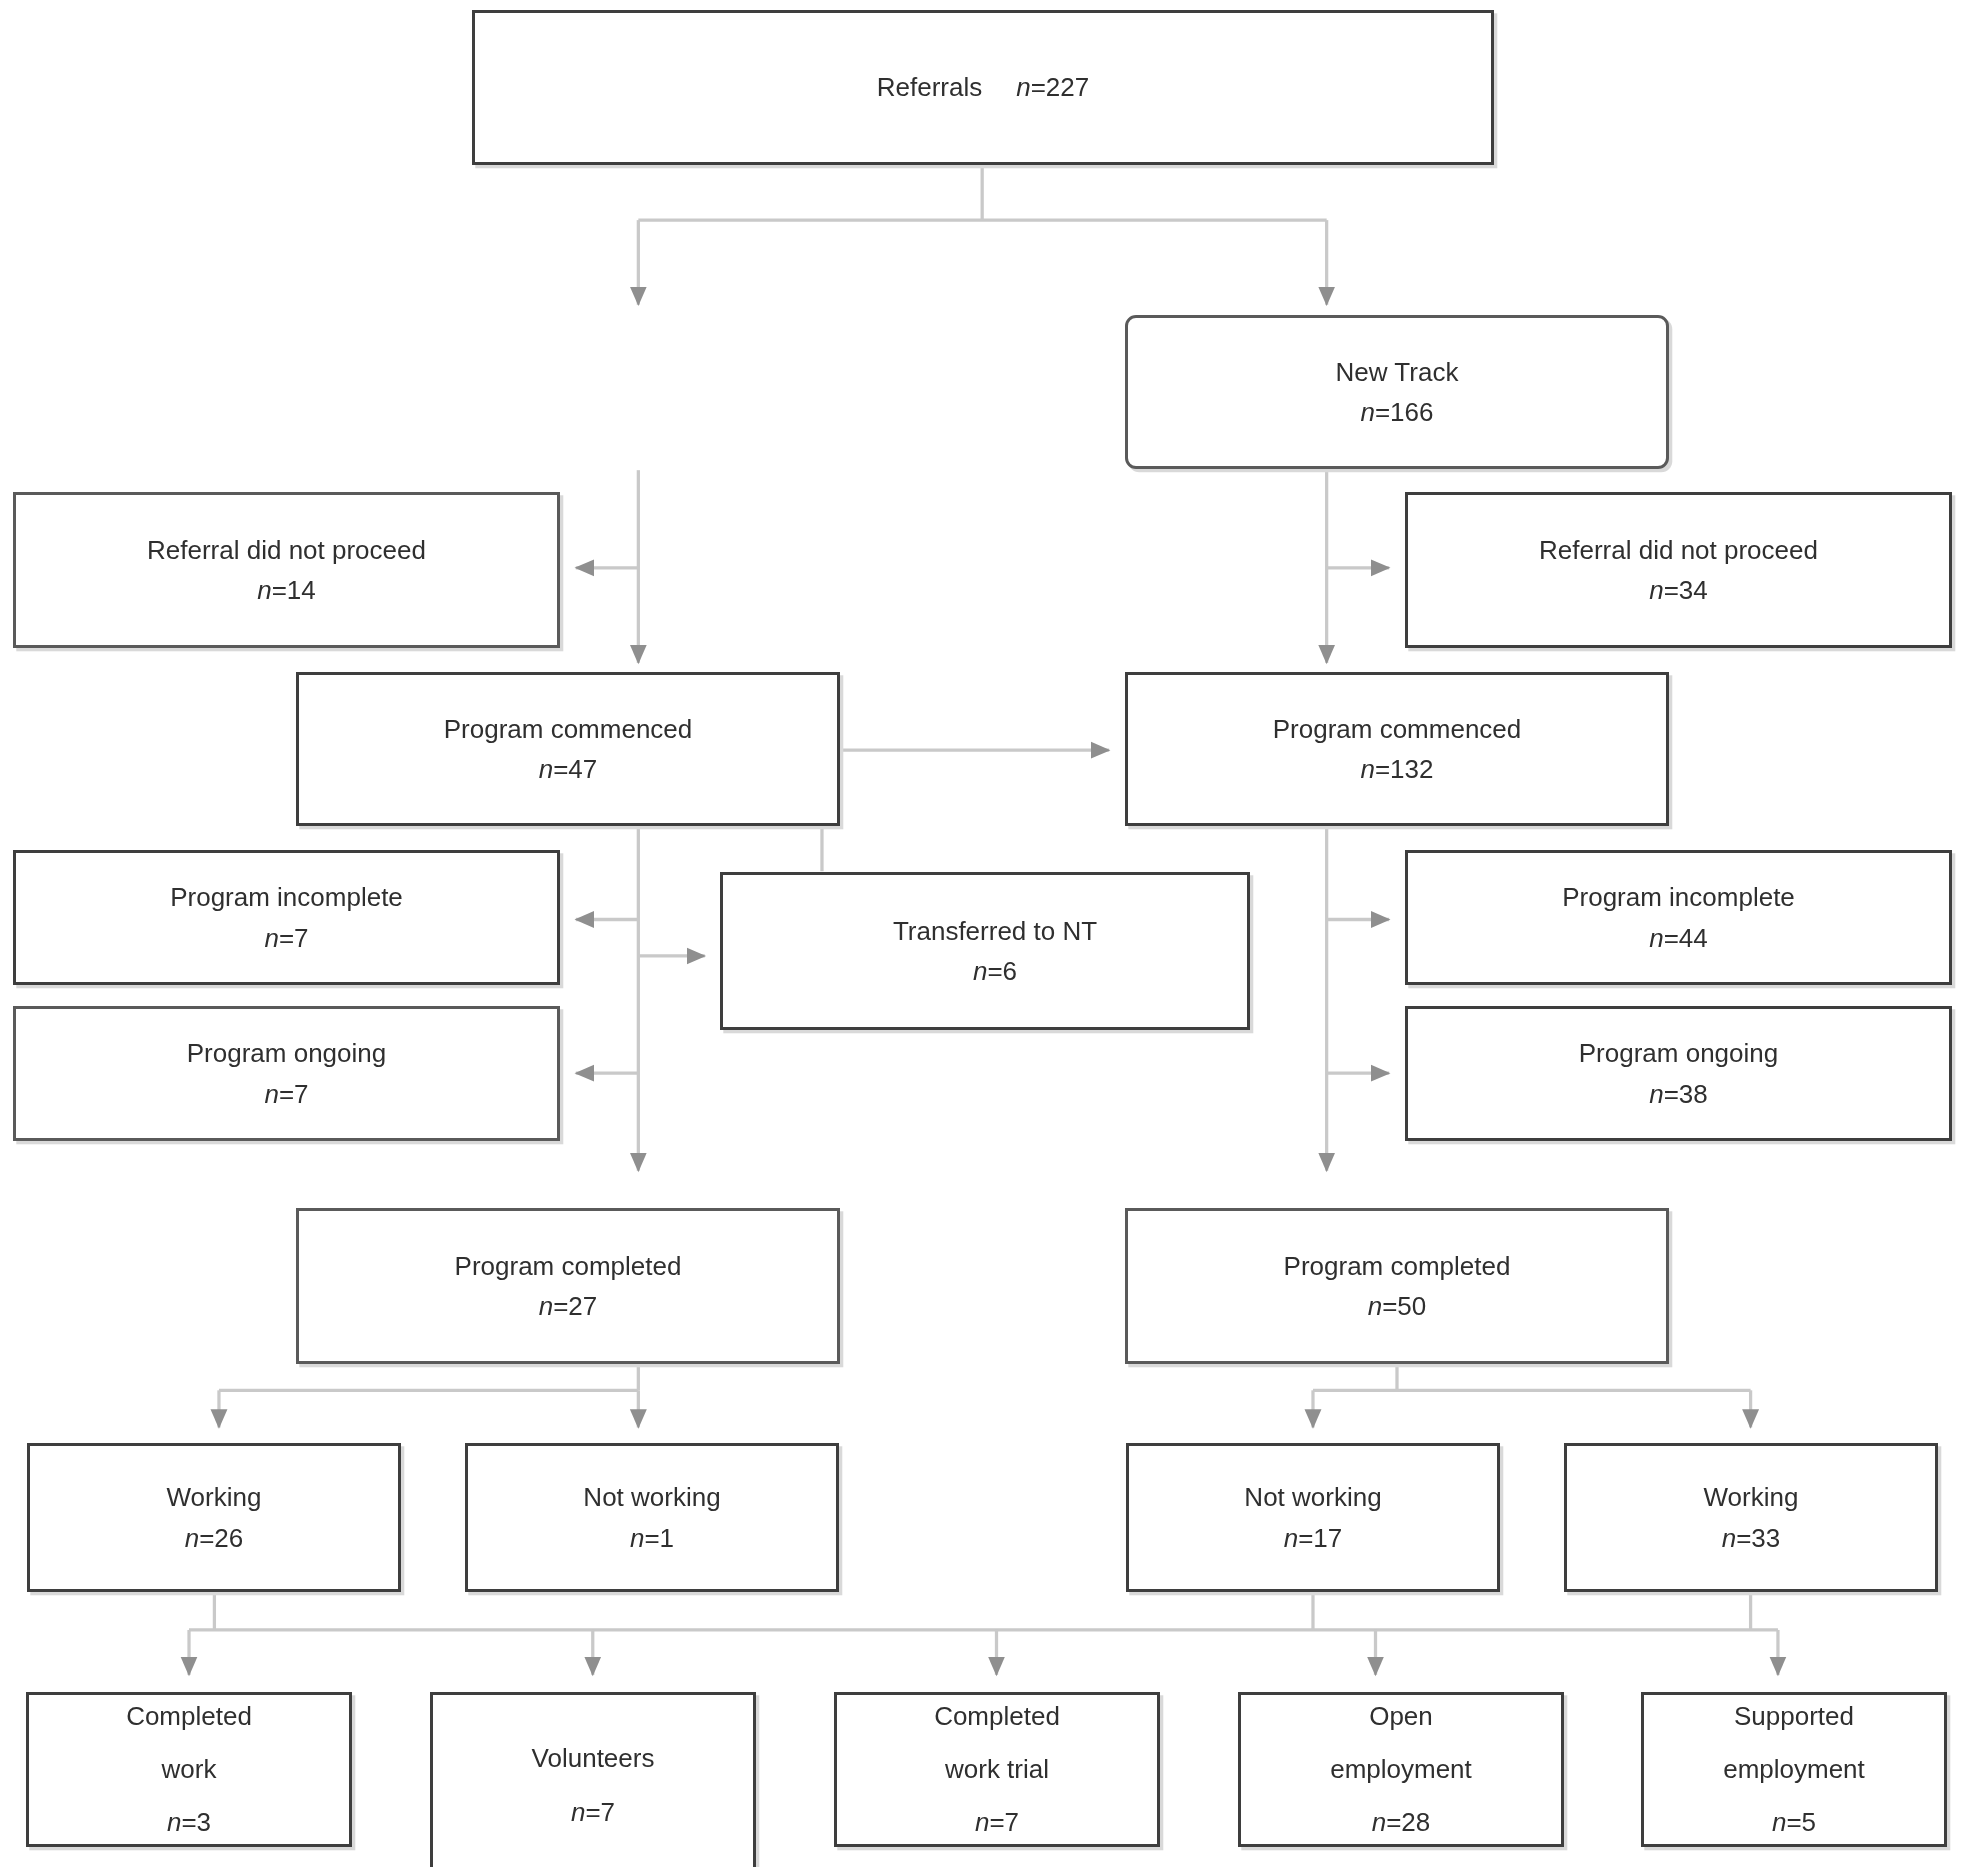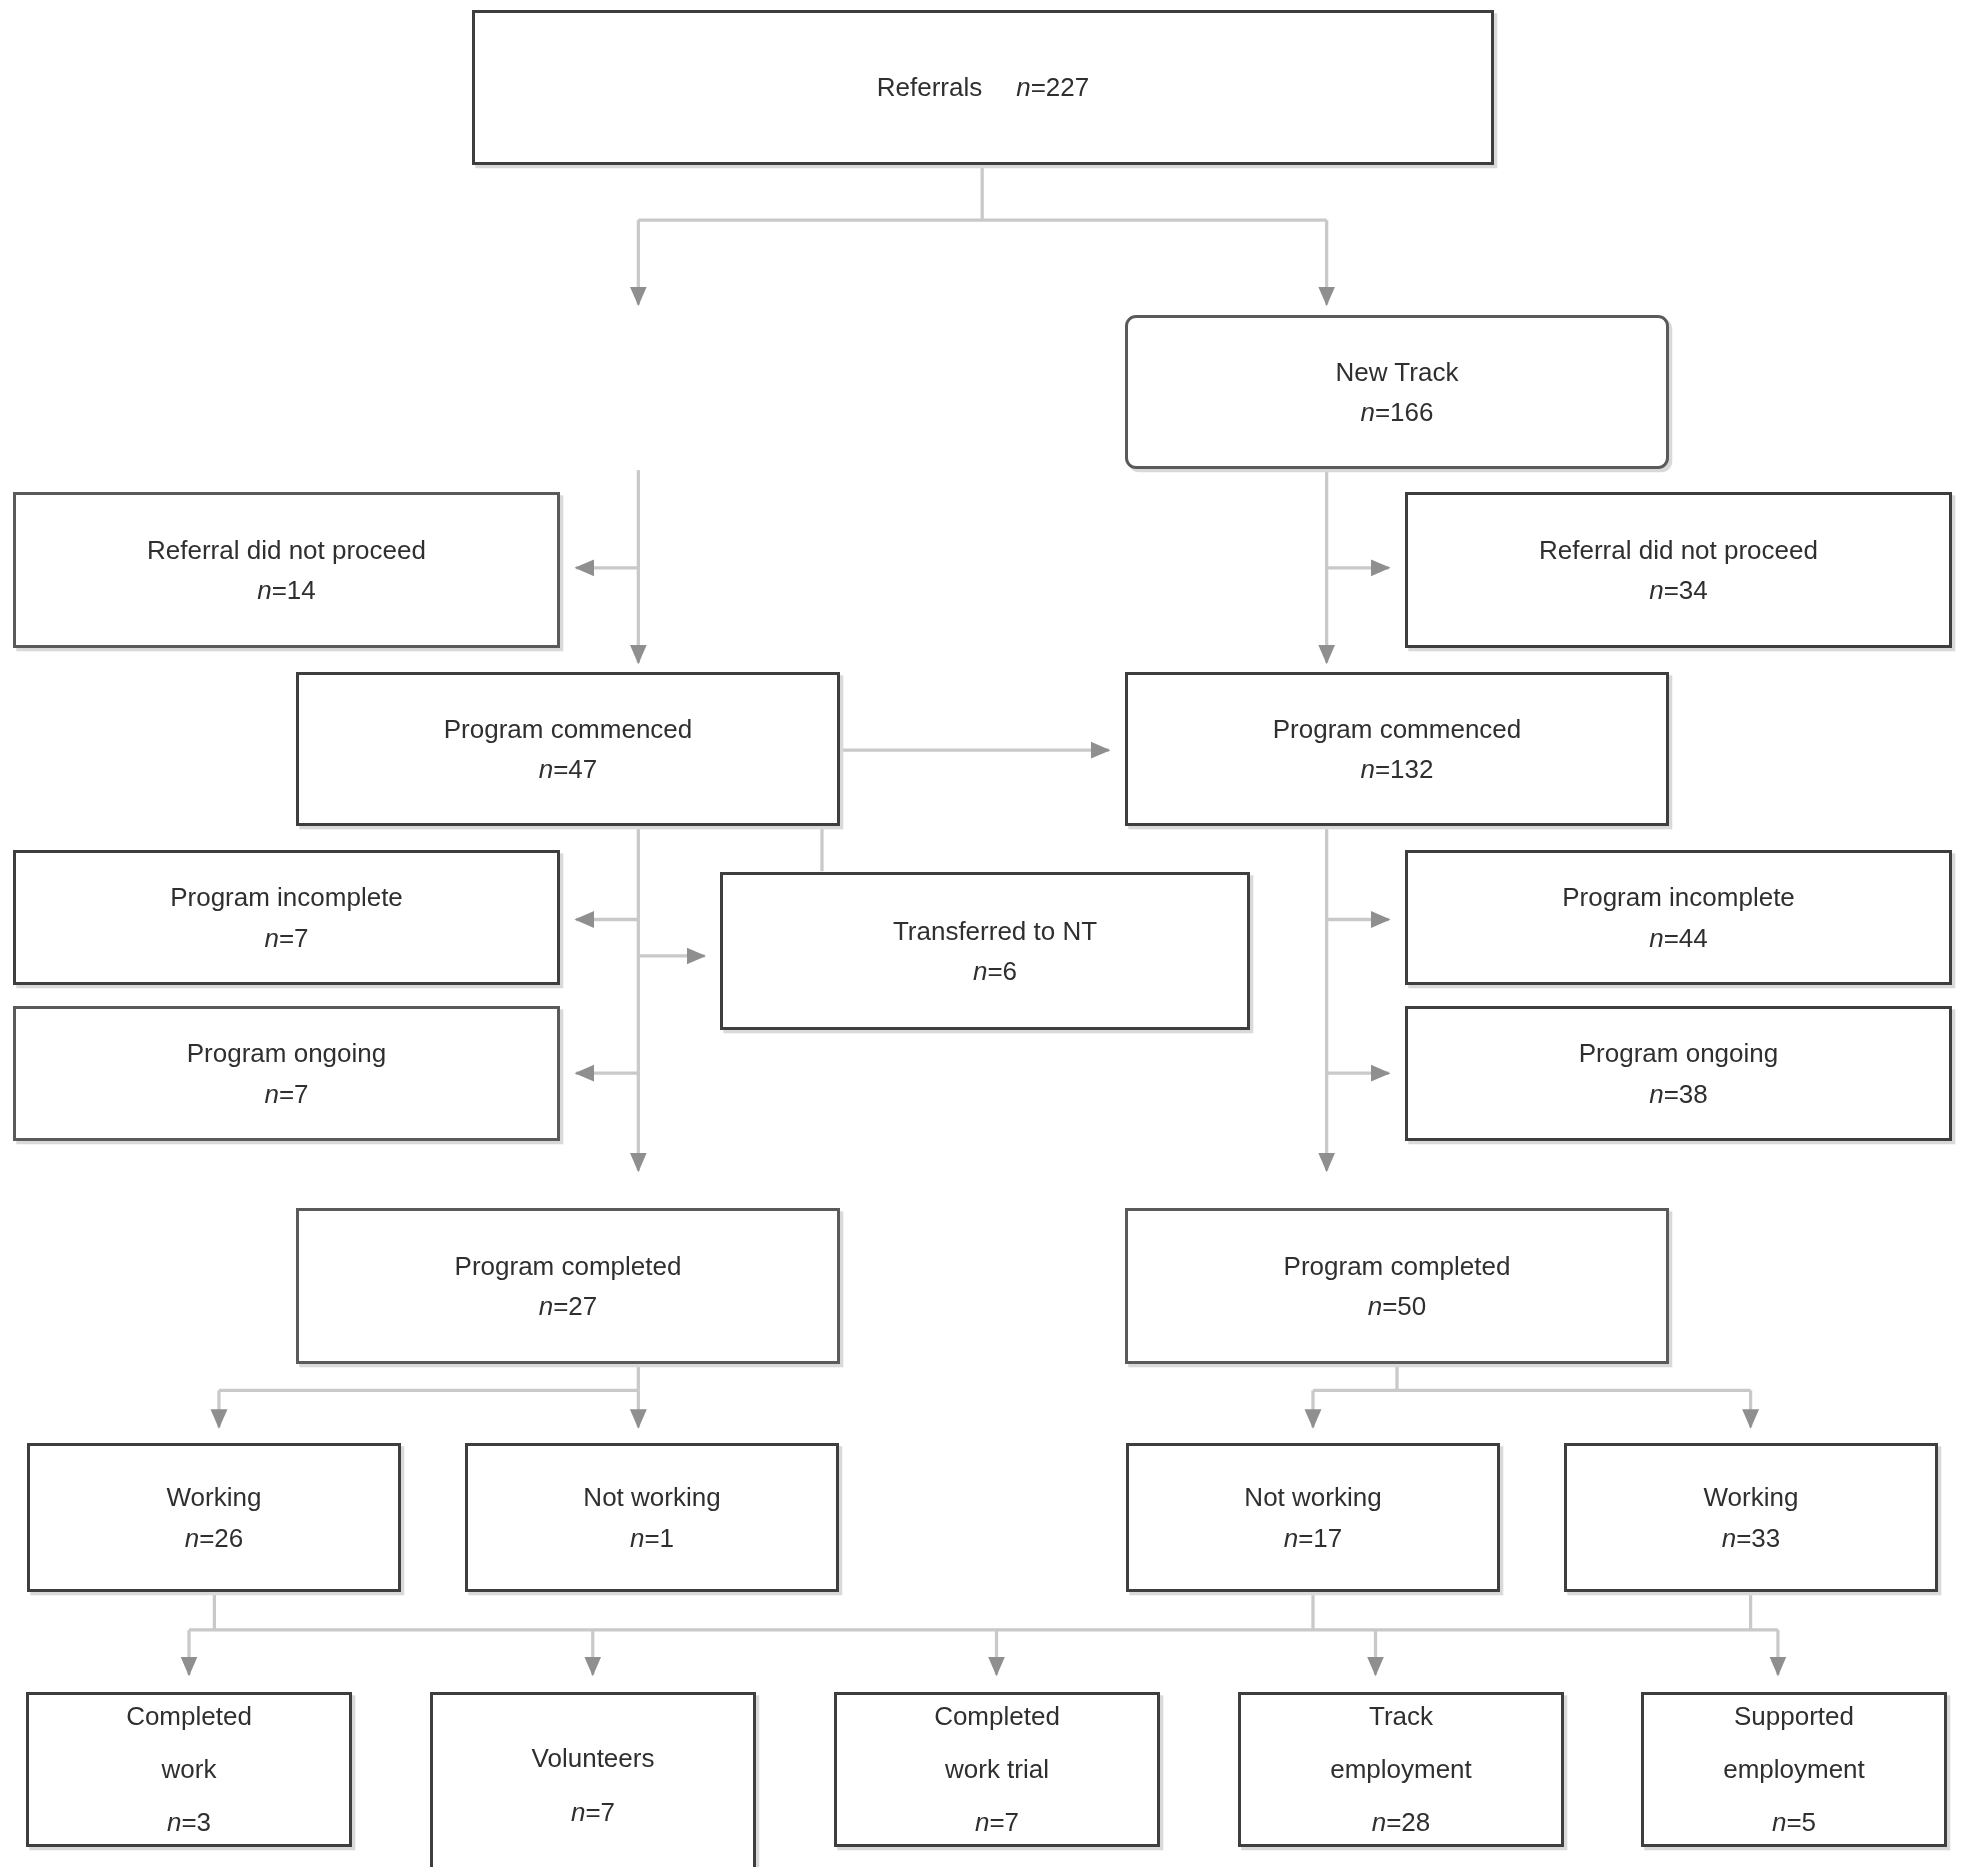--- a/index.html
+++ b/index.html
@@ -187,21 +187,21 @@
     <span class="nv"><i>n</i>=7</span>
   </div>
 
   <div class="nd tall" id="n-work-trial">
     <span>Completed</span>
     <span>work trial</span>
     <span class="nv"><i>n</i>=7</span>
   </div>
 
   <div class="nd tall" id="n-open-employment">
-    <span>Track</span>
+    <span>Open</span>
     <span>employment</span>
     <span class="nv"><i>n</i>=28</span>
   </div>
 
   <div class="nd tall" id="n-supported-employment">
     <span>Supported</span>
     <span>employment</span>
     <span class="nv"><i>n</i>=5</span>
   </div>
 

